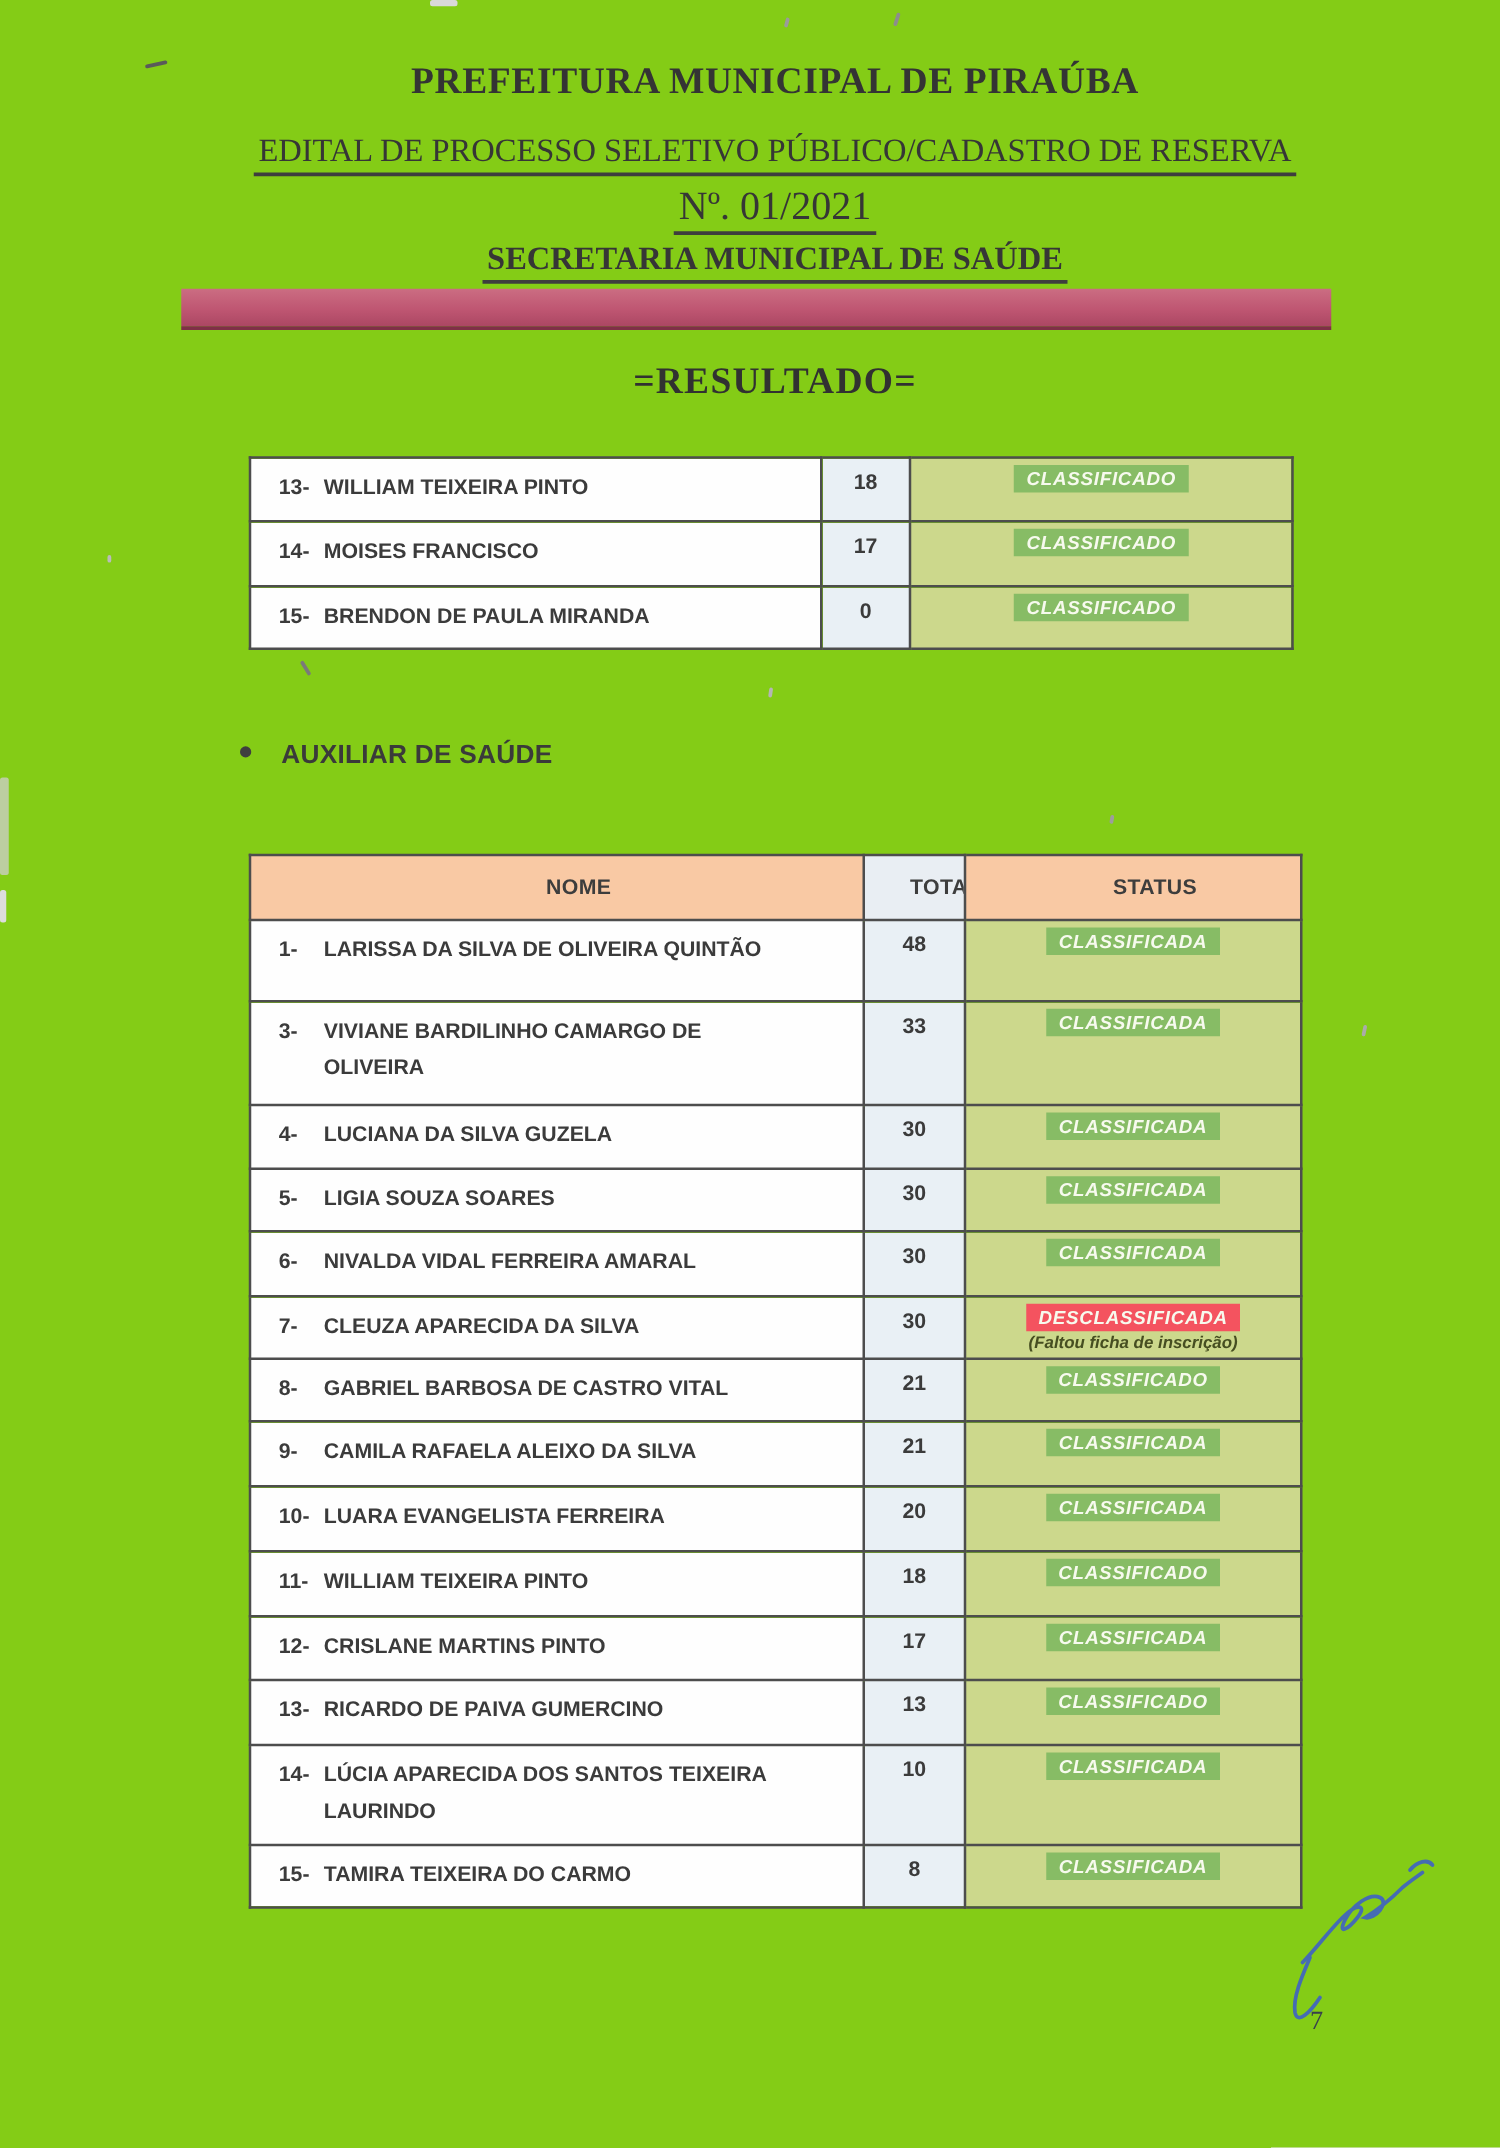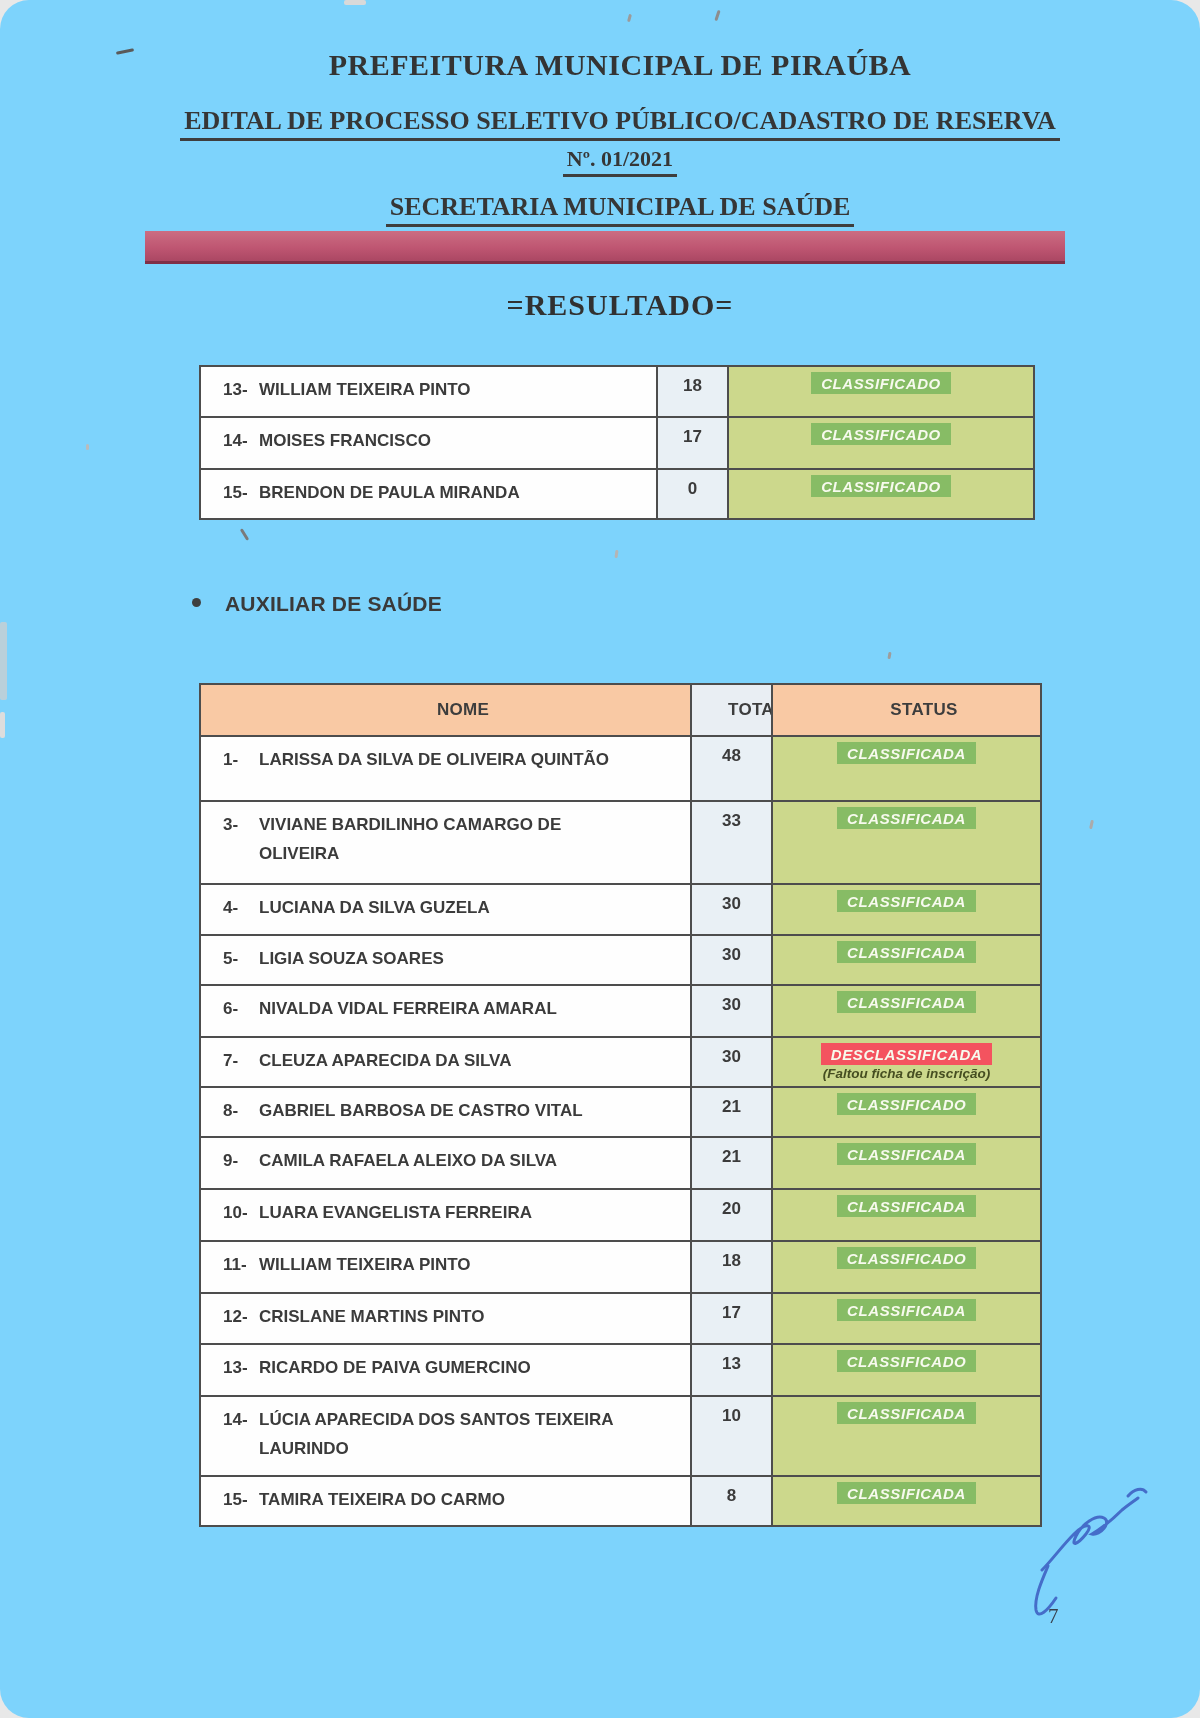--- a/index.html
+++ b/index.html
@@ -1,28 +1,28 @@
 <!DOCTYPE html>
 <html><head>
 <meta charset="utf-8">
 <style>
   html,body{margin:0;padding:0;background:#e8e8e8;}
   .page{
     position:relative;width:1200px;height:1718px;margin:0 auto;
-    background:#7dd3fc;overflow:hidden;
-    font-family:"Liberation Sans",sans-serif;color:#3b3b3b;border-radius:29px;
+    background:#84cc16;overflow:hidden;
+    font-family:"Liberation Sans",sans-serif;color:#3b3b3b;
   }
   
   .band{position:absolute;left:40px;width:1160px;text-align:center;}
   .doc-title{top:48px;font-family:"Liberation Serif",serif;font-weight:bold;
     font-size:30px;color:#343434;letter-spacing:.5px;}
-  .edital1{top:106px;font-family:"Liberation Serif",serif;font-weight:bold;
+  .edital1{top:106px;font-family:"Liberation Serif",serif;font-weight:normal;
     font-size:26px;color:#363636;text-align:center;}
-  .edital2{top:146px;font-family:"Liberation Serif",serif;font-weight:bold;
-    font-size:22px;color:#363636;}
+  .edital2{top:146px;font-family:"Liberation Serif",serif;font-weight:normal;
+    font-size:32px;color:#363636;}
   .dept{top:192px;font-family:"Liberation Serif",serif;font-weight:bold;
     font-size:26px;color:#363636;}
   .u{display:inline-block;border-bottom:3px solid #3e3e3e;padding:0 4px 2px 4px;}
   .result-heading{top:288px;font-family:"Liberation Serif",serif;font-weight:bold;
     font-size:30px;color:#313131;letter-spacing:1px;}
   
   .red-bar{position:absolute;left:145px;top:231px;width:920px;height:30px;
     background:linear-gradient(180deg,#cb6d82 0%,#bf5672 55%,#ab4763 100%);
     border-bottom:3px solid #7f2f47;}
   

